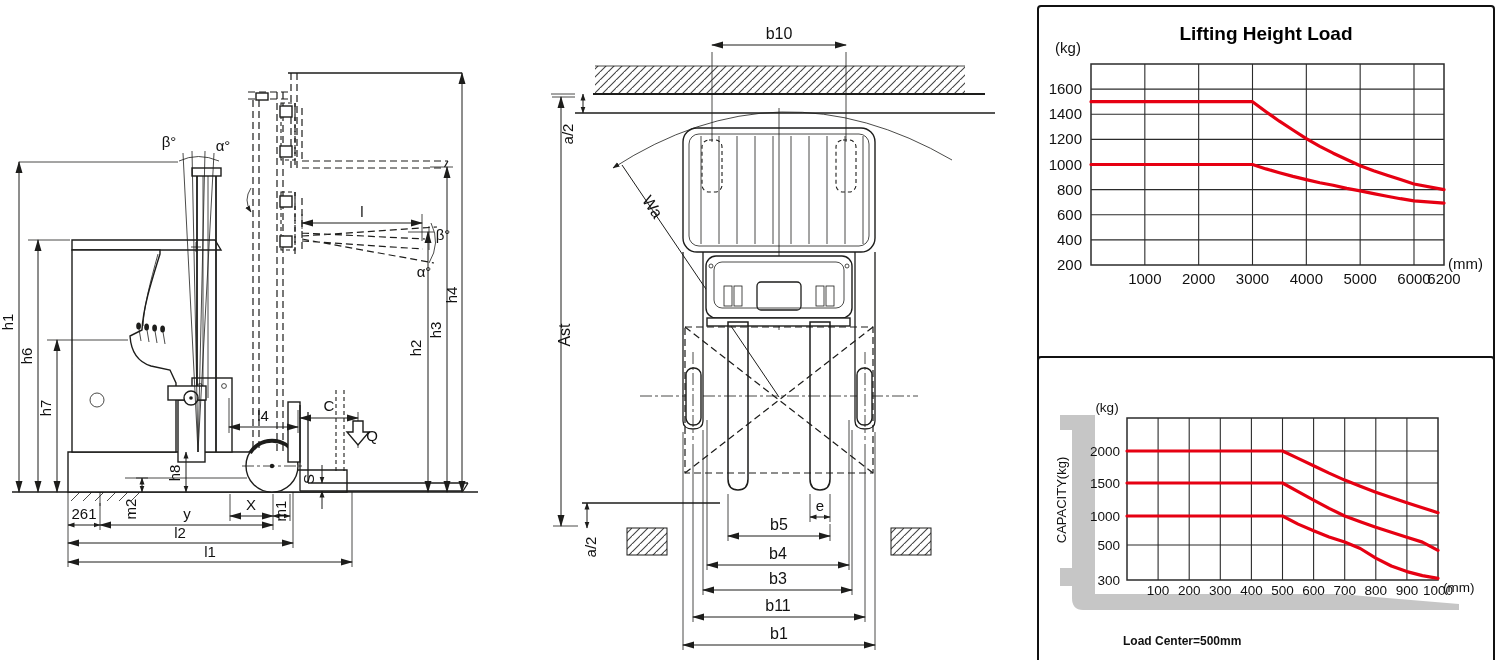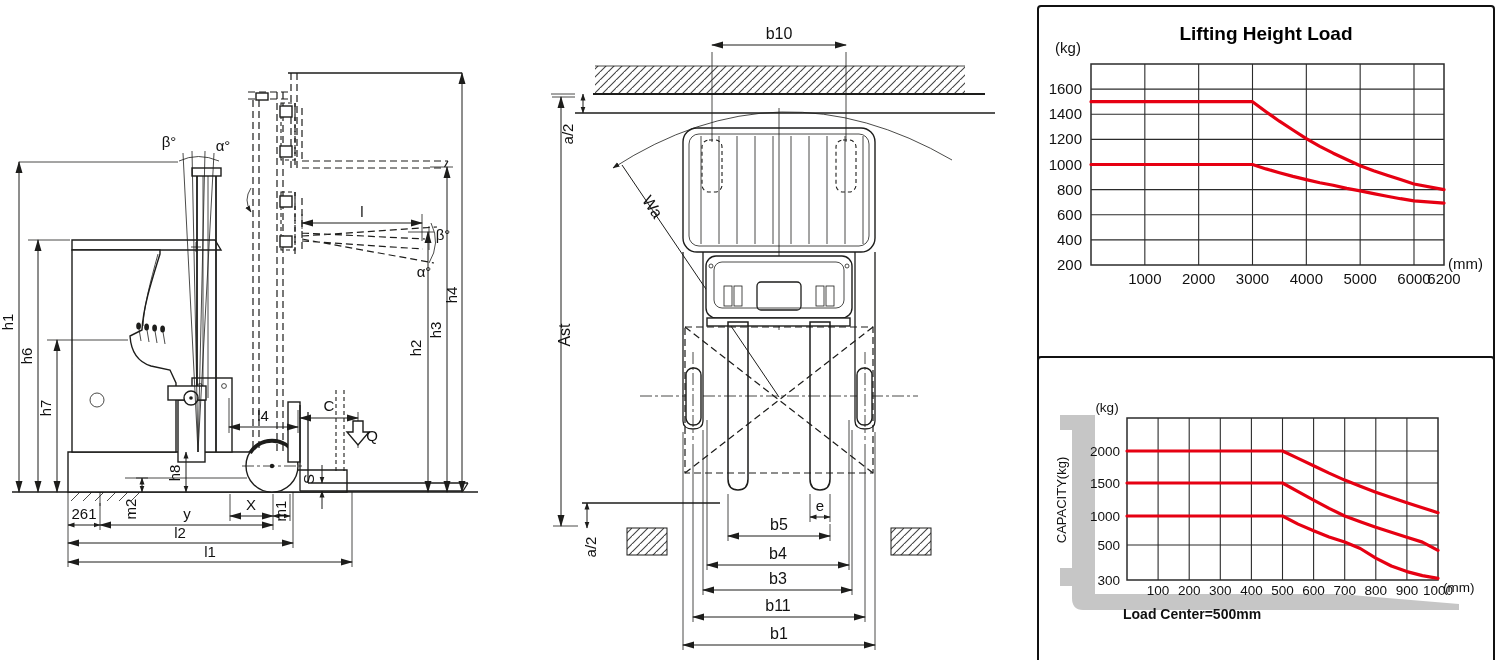--- a/index.html
+++ b/index.html
@@ -26,21 +26,21 @@
   .chart-svg{position:absolute;left:0;top:0;}
   .grid {stroke:#2b2b2b;stroke-width:1.1;fill:none;}
   .frame{stroke:#2b2b2b;stroke-width:1.5;fill:none;}
   .curve{stroke:#e60012;stroke-width:3.2;fill:none;stroke-linejoin:round;stroke-linecap:round;}
   .tick {font-family:"Liberation Sans",sans-serif;font-size:15px;fill:#111;}
   .tx   {text-anchor:middle;}
   .ty   {text-anchor:end;}
   #chart2 .tick{font-size:13.5px;}
   .y-axis-title{position:absolute;left:22px;top:142px;transform:translate(-50%,-50%) rotate(-90deg);
                 white-space:nowrap;font-size:13px;color:#111;}
-  .footnote{position:absolute;left:84px;top:248px;font-size:14px;font-weight:600;color:#111;}
+  .footnote{position:absolute;left:84px;top:276px;font-size:12px;font-weight:600;color:#111;}
   .fork-shape{fill:#c6c6c6;stroke:none;}
 </style>
 </head>
 <body>
 
 <div id="canvas">
 
   <svg id="sideSvg" style="left:0;top:50px;" width="505" height="560" viewBox="0 50 505 560">
     <defs>
       <marker id="arw" markerUnits="userSpaceOnUse" markerWidth="12" markerHeight="9" refX="11" refY="4.5" orient="auto-start-reverse">

